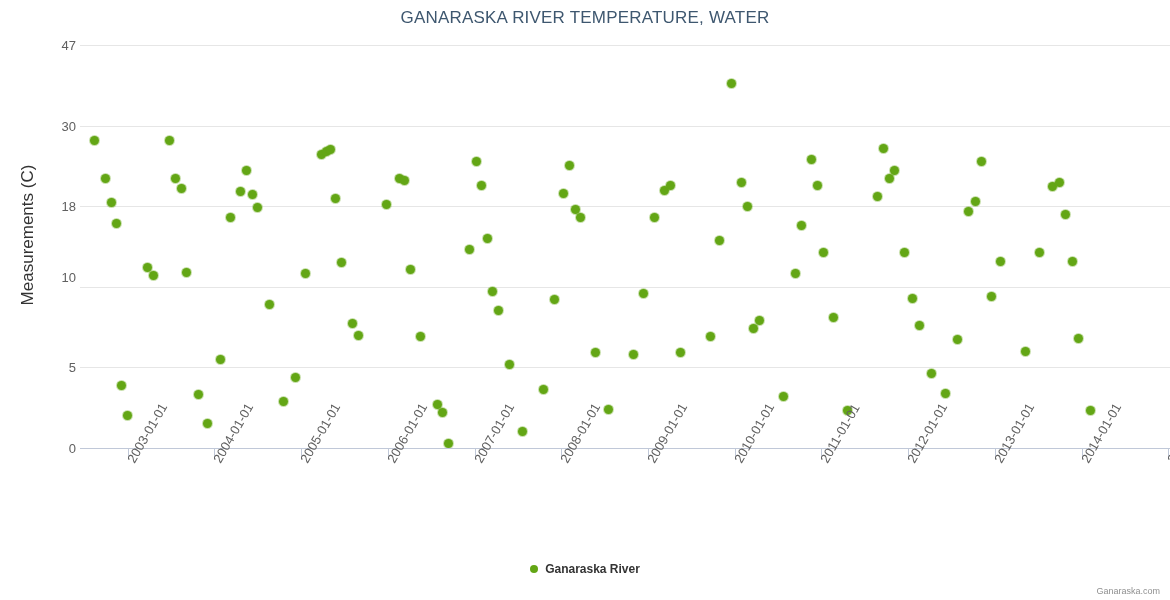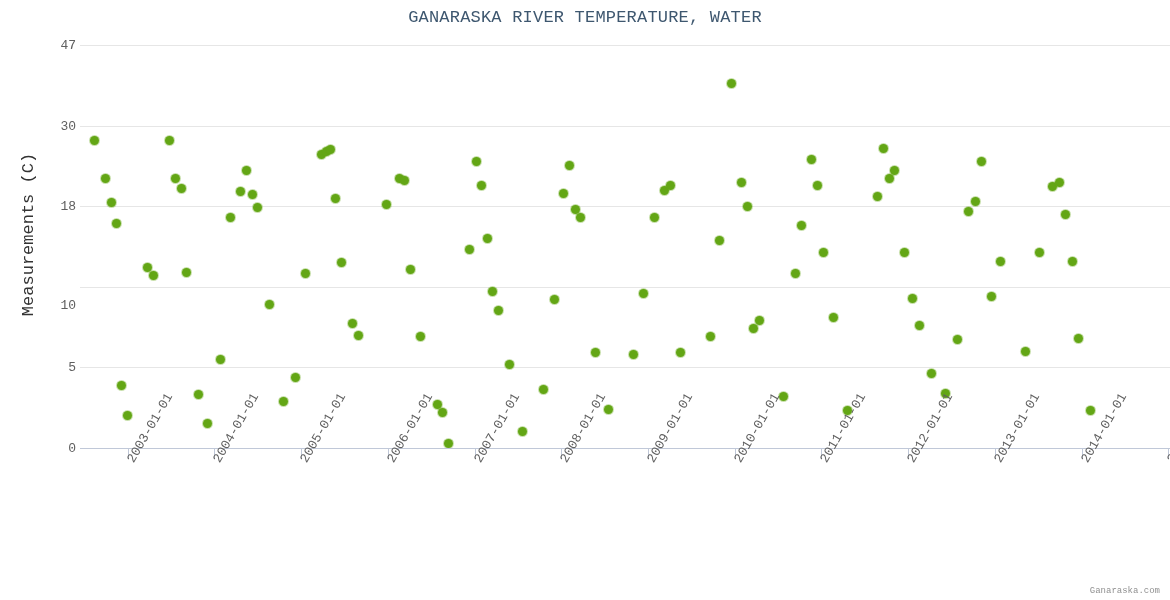--- a/index.html
+++ b/index.html
@@ -1,21 +1,21 @@
 <!DOCTYPE html>
 <html><head>
 <meta charset="utf-8">
 <style>
   html,body{margin:0;padding:0;}
   body{
     width:1170px;height:600px;background:#ffffff;
     font-family:"Liberation Sans", sans-serif;
     overflow:hidden;position:relative;
   }
-  #chart-root{position:absolute;left:0;top:0;width:1170px;height:600px;font-family:Liberation Mono, monospace;}
+  #chart-root{position:absolute;left:0;top:0;width:1170px;height:600px;}
   #chart-title{
     position:absolute;left:0;top:8px;width:1170px;text-align:center;
     font-size:17px;color:#3E576F;letter-spacing:.2px;font-weight:400;
     white-space:nowrap;
   }
   #y-axis-title{
     position:absolute;left:-167px;top:225px;width:390px;text-align:center;
     transform:rotate(-90deg);transform-origin:center center;
     font-size:17px;color:#333333;
   }
@@ -63,21 +63,21 @@
         <div class="gridline zero" style="top: 403px;"></div>
         <div class="gridline" style="top: 322.4px;"></div>
         <div class="gridline" style="top: 241.8px;"></div>
         <div class="gridline" style="top: 161.2px;"></div>
         <div class="gridline" style="top: 80.6px;"></div>
         <div class="gridline" style="top: 0px;"></div>
       </div>
     <div id="yticks">
         <div class="ytick" style="top: 403px;">0</div>
         <div class="ytick" style="top: 322.4px;">5</div>
-        <div class="ytick" style="top: 260px;">10</div>
+        <div class="ytick" style="top: 232px;">10</div>
         <div class="ytick" style="top: 161.2px;">18</div>
         <div class="ytick" style="top: 80.6px;">30</div>
         <div class="ytick" style="top: 0px;">47</div>
       </div>
     <div id="points">
         <div class="point" title="Ganaraska River: 19.1 C" style="left: 14.7414px; top: 95.108px; background: rgb(99, 166, 21);"></div>
         <div class="point" title="Ganaraska River: 16.7 C" style="left: 25.1472px; top: 133.796px; background: rgb(99, 166, 21);"></div>
         <div class="point" title="Ganaraska River: 15.2 C" style="left: 31.2172px; top: 157.976px; background: rgb(99, 166, 21);"></div>
         <div class="point" title="Ganaraska River: 13.9 C" style="left: 36.42px; top: 178.932px; background: rgb(99, 166, 21);"></div>
         <div class="point" title="Ganaraska River: 3.9 C" style="left: 41.6229px; top: 340.132px; background: rgb(99, 166, 21);"></div>
@@ -201,15 +201,18 @@
       <div class="xtick-mark" style="left: 908.123px;"></div>
       <div class="xtick-label" style="left: 904.123px;">2012-01-01</div>
       <div class="xtick-mark" style="left: 994.837px;"></div>
       <div class="xtick-label" style="left: 990.837px;">2013-01-01</div>
       <div class="xtick-mark" style="left: 1081.55px;"></div>
       <div class="xtick-label" style="left: 1077.55px;">2014-01-01</div>
       <div class="xtick-mark" style="left: 1168.27px;"></div>
       <div class="xtick-label" style="left: 1164.27px;">2015-01-01</div>
     </div>
 
+  <div id="legend">
+    <span class="dot"></span><span class="lbl">Ganaraska River</span>
+  </div>
 
   <div id="credits">Ganaraska.com</div>
 </div>
 
 </body></html>

